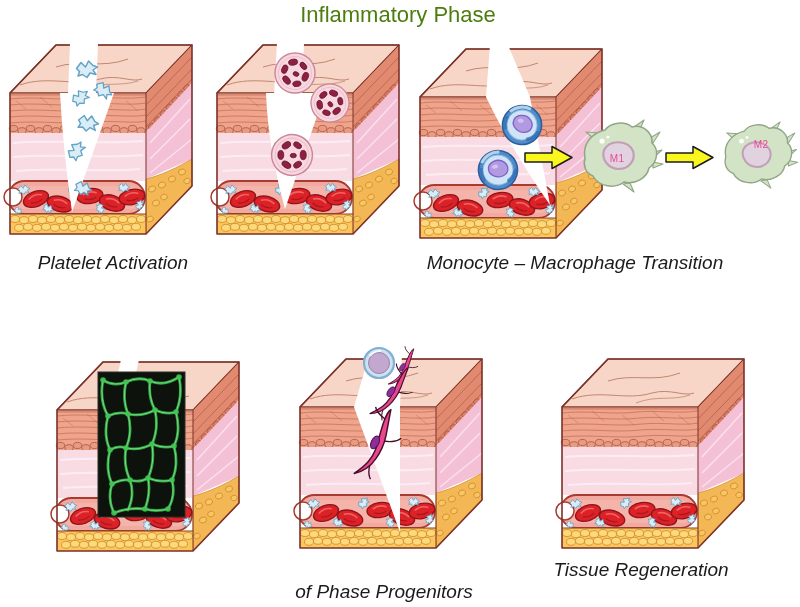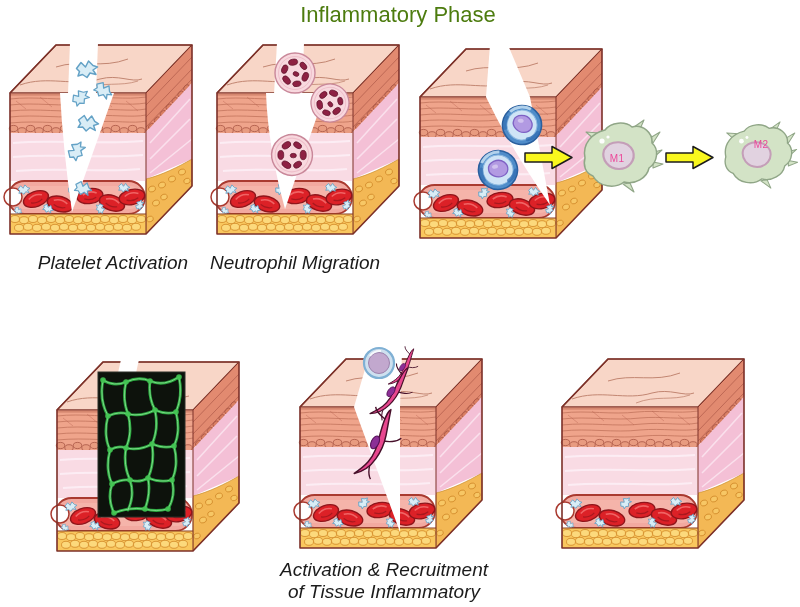--- a/index.html
+++ b/index.html
@@ -300,23 +300,24 @@
   </g>
 
   <g transform="translate(552,345)">
     <use href="#blk"></use>
   </g>
 </svg>
 
 <div class="phase-title" style="left:398px;top:2px">Inflammatory Phase</div>
 
 <div class="cap" style="left:113px;top:252px">Platelet Activation</div>
-<div class="cap" style="left:295px;top:252px">Neutrophil Migration</div>
+<div class="cap" style="left:575px;top:252px">Monocyte – Macrophage Transition</div>
 
 <div class="cap" style="left:384px;top:559px">
-  <span>Activation &amp; Recruitment</span><br>
-  <span>of Tissue Inflammatory</span>
+  <br>
+  <span>of Phase Progenitors</span>
 </div>
+<div class="cap" style="left:641px;top:559px">Tissue Regeneration</div>
 
 <div class="mlabel" style="left:617px;top:158px">M1</div>
 <div class="mlabel" style="left:761px;top:144px">M2</div>
 
 </div>
 
 </body></html>

